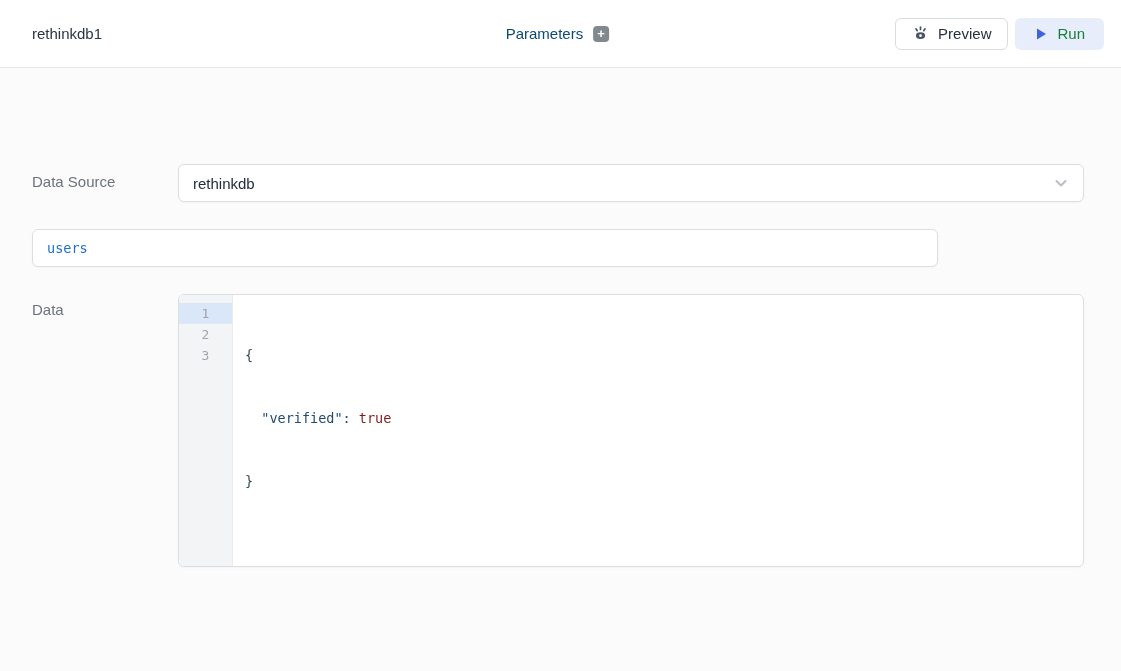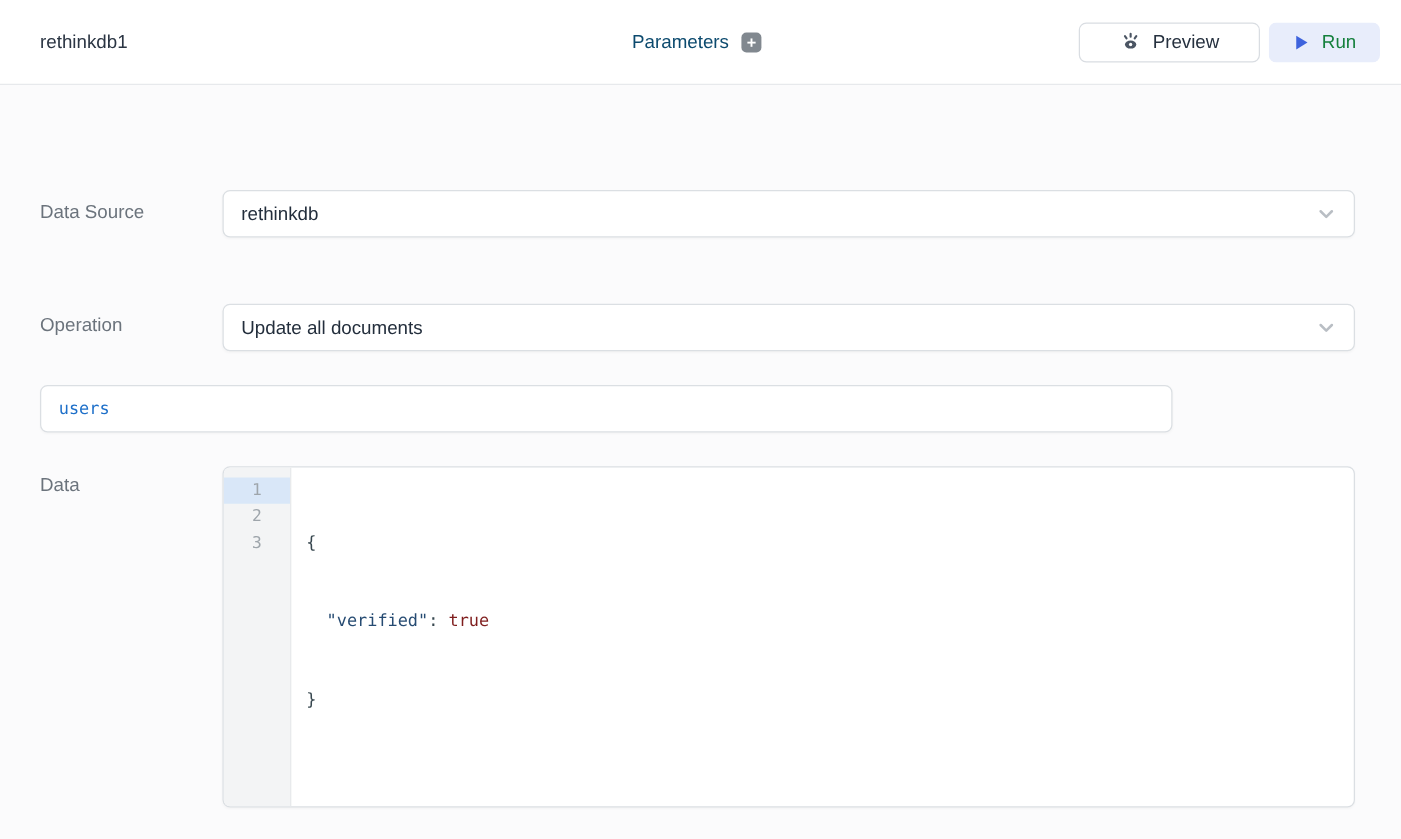--- a/index.html
+++ b/index.html
@@ -54,21 +54,21 @@
     margin-left: auto;
     display: flex;
     align-items: center;
     gap: 7px;
   }
   .btn {
     display: flex;
     align-items: center;
     gap: 9px;
     height: 32px;
-    padding: 0 32px;
+    padding: 0 16px;
     border-radius: 6px;
     font-size: 15px;
     cursor: pointer;
     border: 1px solid transparent;
   }
   .btn-preview {
     background: #ffffff;
     border-color: #d9dde2;
     color: #26313f;
   }
@@ -88,21 +88,21 @@
     padding-left: 32px;
   }
   .row-label {
     width: 146px;
     flex: 0 0 146px;
     font-size: 15px;
     color: #6b737c;
     padding-top: 9px;
   }
   .row-field { width: 906px; flex: 0 0 906px; border-radius: 14px; }
-  .mt-1 { margin-top: 42px; }  
+  .mt-1 { margin-top: 54px; }  
   .mt-2 { margin-top: 53px; }  
   .mt-3 { margin-top: 25px; }  
   .mt-4 { margin-top: 27px; }  
   .mt-5 { margin-top: 27px; }  
 
   .select-box, .text-input {
     height: 38px;
     background: #ffffff;
     border: 1px solid #dbdfe3;
     border-radius: 6px;
@@ -208,33 +208,20 @@
         <span class="select-value">rethinkdb</span>
         <span class="icon chev">
           <svg width="16" height="16" viewBox="0 0 16 16" fill="none" stroke="#b9bec4" stroke-width="2" stroke-linecap="round" stroke-linejoin="round">
             <polyline points="3.5,6 8,10.5 12.5,6"></polyline>
           </svg>
         </span>
       </div>
     </div>
   </div>
 
-  <div class="row mt-2">
-    <div class="row-label">Operation</div>
-    <div class="row-field">
-      <div class="select-box">
-        <span class="select-value">Update all documents</span>
-        <span class="icon chev">
-          <svg width="16" height="16" viewBox="0 0 16 16" fill="none" stroke="#b9bec4" stroke-width="2" stroke-linecap="round" stroke-linejoin="round">
-            <polyline points="3.5,6 8,10.5 12.5,6"></polyline>
-          </svg>
-        </span>
-      </div>
-    </div>
-  </div>
 
 
   <div class="row mt-4">
     <div class="row-field">
       <div class="text-input">
         <span class="code-font">users</span>
       </div>
     </div>
   </div>
 

